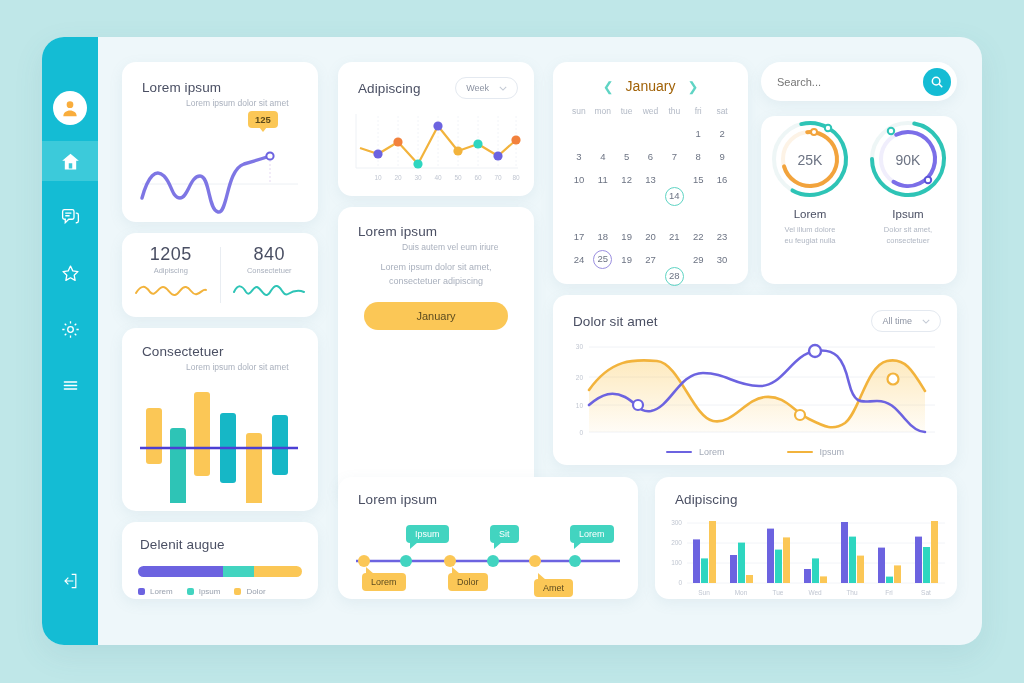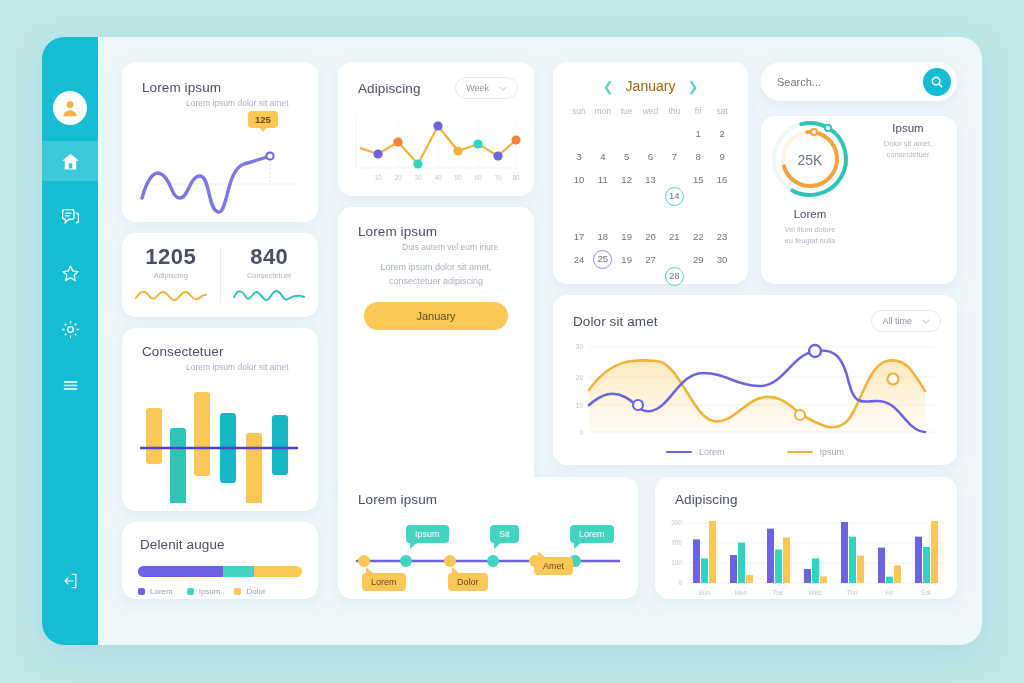--- a/index.html
+++ b/index.html
@@ -93,21 +93,21 @@
     padding: 3px 7px;
   }
   .badge:after {
     content:""; position:absolute; left:50%; margin-left:-4px; bottom:-4px;
     border-left:4px solid transparent; border-right:4px solid transparent;
     border-top:5px solid #fbc756;
   }
   
   #card-stats { left: 24px; top: 196px; width: 196px; height: 84px; display:flex; }
   .stat { flex:1; display:flex; flex-direction:column; align-items:center; padding-top:11px; }
-  .stat .num { font-size: 22px; color: #4a4f63; font-weight: 700; letter-spacing: .5px; }
+  .stat .num { font-size: 18px; color: #4a4f63; font-weight: 400; letter-spacing: .5px; }
   .stat .lbl { font-size: 7.5px; color: #a9b0bd; margin-top: 1px; }
   .stat svg { margin-top: 6px; }
   .divider { width:1px; background:#e9edf2; margin:14px 0; }
   
   #card-bars { left: 24px; top: 291px; width: 196px; height: 183px; }
   
   #card-prog { left: 24px; top: 485px; width: 196px; height: 77px; }
   .pbar { height: 11px; border-radius: 6px; overflow:hidden; display:flex; margin: 14px 16px 0 16px; }
   .legend-row { display:flex; gap: 14px; margin: 10px 0 0 16px; }
   .lg { display:flex; align-items:center; gap:5px; font-size:8px; color:#98a0ad; }
@@ -430,20 +430,31 @@
             <circle cx="61" cy="12" r="3.2" fill="#fff" stroke="#2ec4b6" stroke-width="2"></circle>
             <circle cx="47" cy="16" r="3" fill="#fff" stroke="#f2a33c" stroke-width="2"></circle>
           </svg>
           <div class="ring-val">25K</div>
         </div>
         <div class="ring-name">Lorem</div>
         <div class="ring-desc">Vel illum dolore</div>
         <div class="ring-desc" style="margin-top:0">eu feugiat nulla</div>
       </div>
       <div class="ring-col">
+        <div style="position:relative;width:86px;height:86px">
+          <svg width="86" height="86">
+            <circle cx="43" cy="43" r="36" fill="none" stroke="#eef6f6" stroke-width="4"></circle>
+            <circle cx="43" cy="43" r="36" fill="none" stroke="#2ec4b6" stroke-width="4" stroke-linecap="round" stroke-dasharray="163 63" transform="rotate(-80 43 43)"></circle>
+            <circle cx="43" cy="43" r="27" fill="none" stroke="#f0eefc" stroke-width="4"></circle>
+            <circle cx="43" cy="43" r="27" fill="none" stroke="#7b6ee8" stroke-width="4" stroke-linecap="round" stroke-dasharray="112 58" transform="rotate(-116 43 43)"></circle>
+            <circle cx="26" cy="15" r="3.2" fill="#fff" stroke="#2ec4b6" stroke-width="2"></circle>
+            <circle cx="63" cy="64" r="3.2" fill="#fff" stroke="#5b54d8" stroke-width="2"></circle>
+          </svg>
+          <div class="ring-val">90K</div>
+        </div>
         <div class="ring-name">Ipsum</div>
         <div class="ring-desc">Dolor sit amet,</div>
         <div class="ring-desc" style="margin-top:0">consectetuer</div>
       </div>
     </div>
 
     <div class="card" id="card-area">
       <div style="display:flex;align-items:center;justify-content:space-between;padding:15px 16px 0 20px">
         <div class="c-title">Dolor sit amet</div>
         <div class="pill">
@@ -510,21 +521,21 @@
           <line x1="18" y1="54" x2="282" y2="54" stroke="#6c63e0" stroke-width="2.4"></line>
           <circle cx="26" cy="54" r="6" fill="#fbc756"></circle>
           <circle cx="68" cy="54" r="6" fill="#42d4c0"></circle>
           <circle cx="112" cy="54" r="6" fill="#fbc756"></circle>
           <circle cx="155" cy="54" r="6" fill="#42d4c0"></circle>
           <circle cx="197" cy="54" r="6" fill="#fbc756"></circle>
           <circle cx="237" cy="54" r="6" fill="#42d4c0"></circle>
         </svg>
         <div class="tag yell" style="left:24px; top:66px;">Lorem</div>
         <div class="tag yell" style="left:110px; top:66px;">Dolor</div>
-        <div class="tag yell" style="left:196px; top:50px;text-align:right;">Amet</div>
+        <div class="tag yell" style="left:196px; top:72px;text-align:right;">Amet</div>
       </div>
     </div>
 
     <div class="card" id="card-group">
       <div style="padding:15px 0 0 20px">
         <div class="c-title">Adipiscing</div>
       </div>
       <svg width="302" height="84" style="position:absolute;left:0;top:36px">
         <g stroke="#f2f4f8" stroke-width="1">
           <line x1="32" y1="10" x2="290" y2="10"></line>

